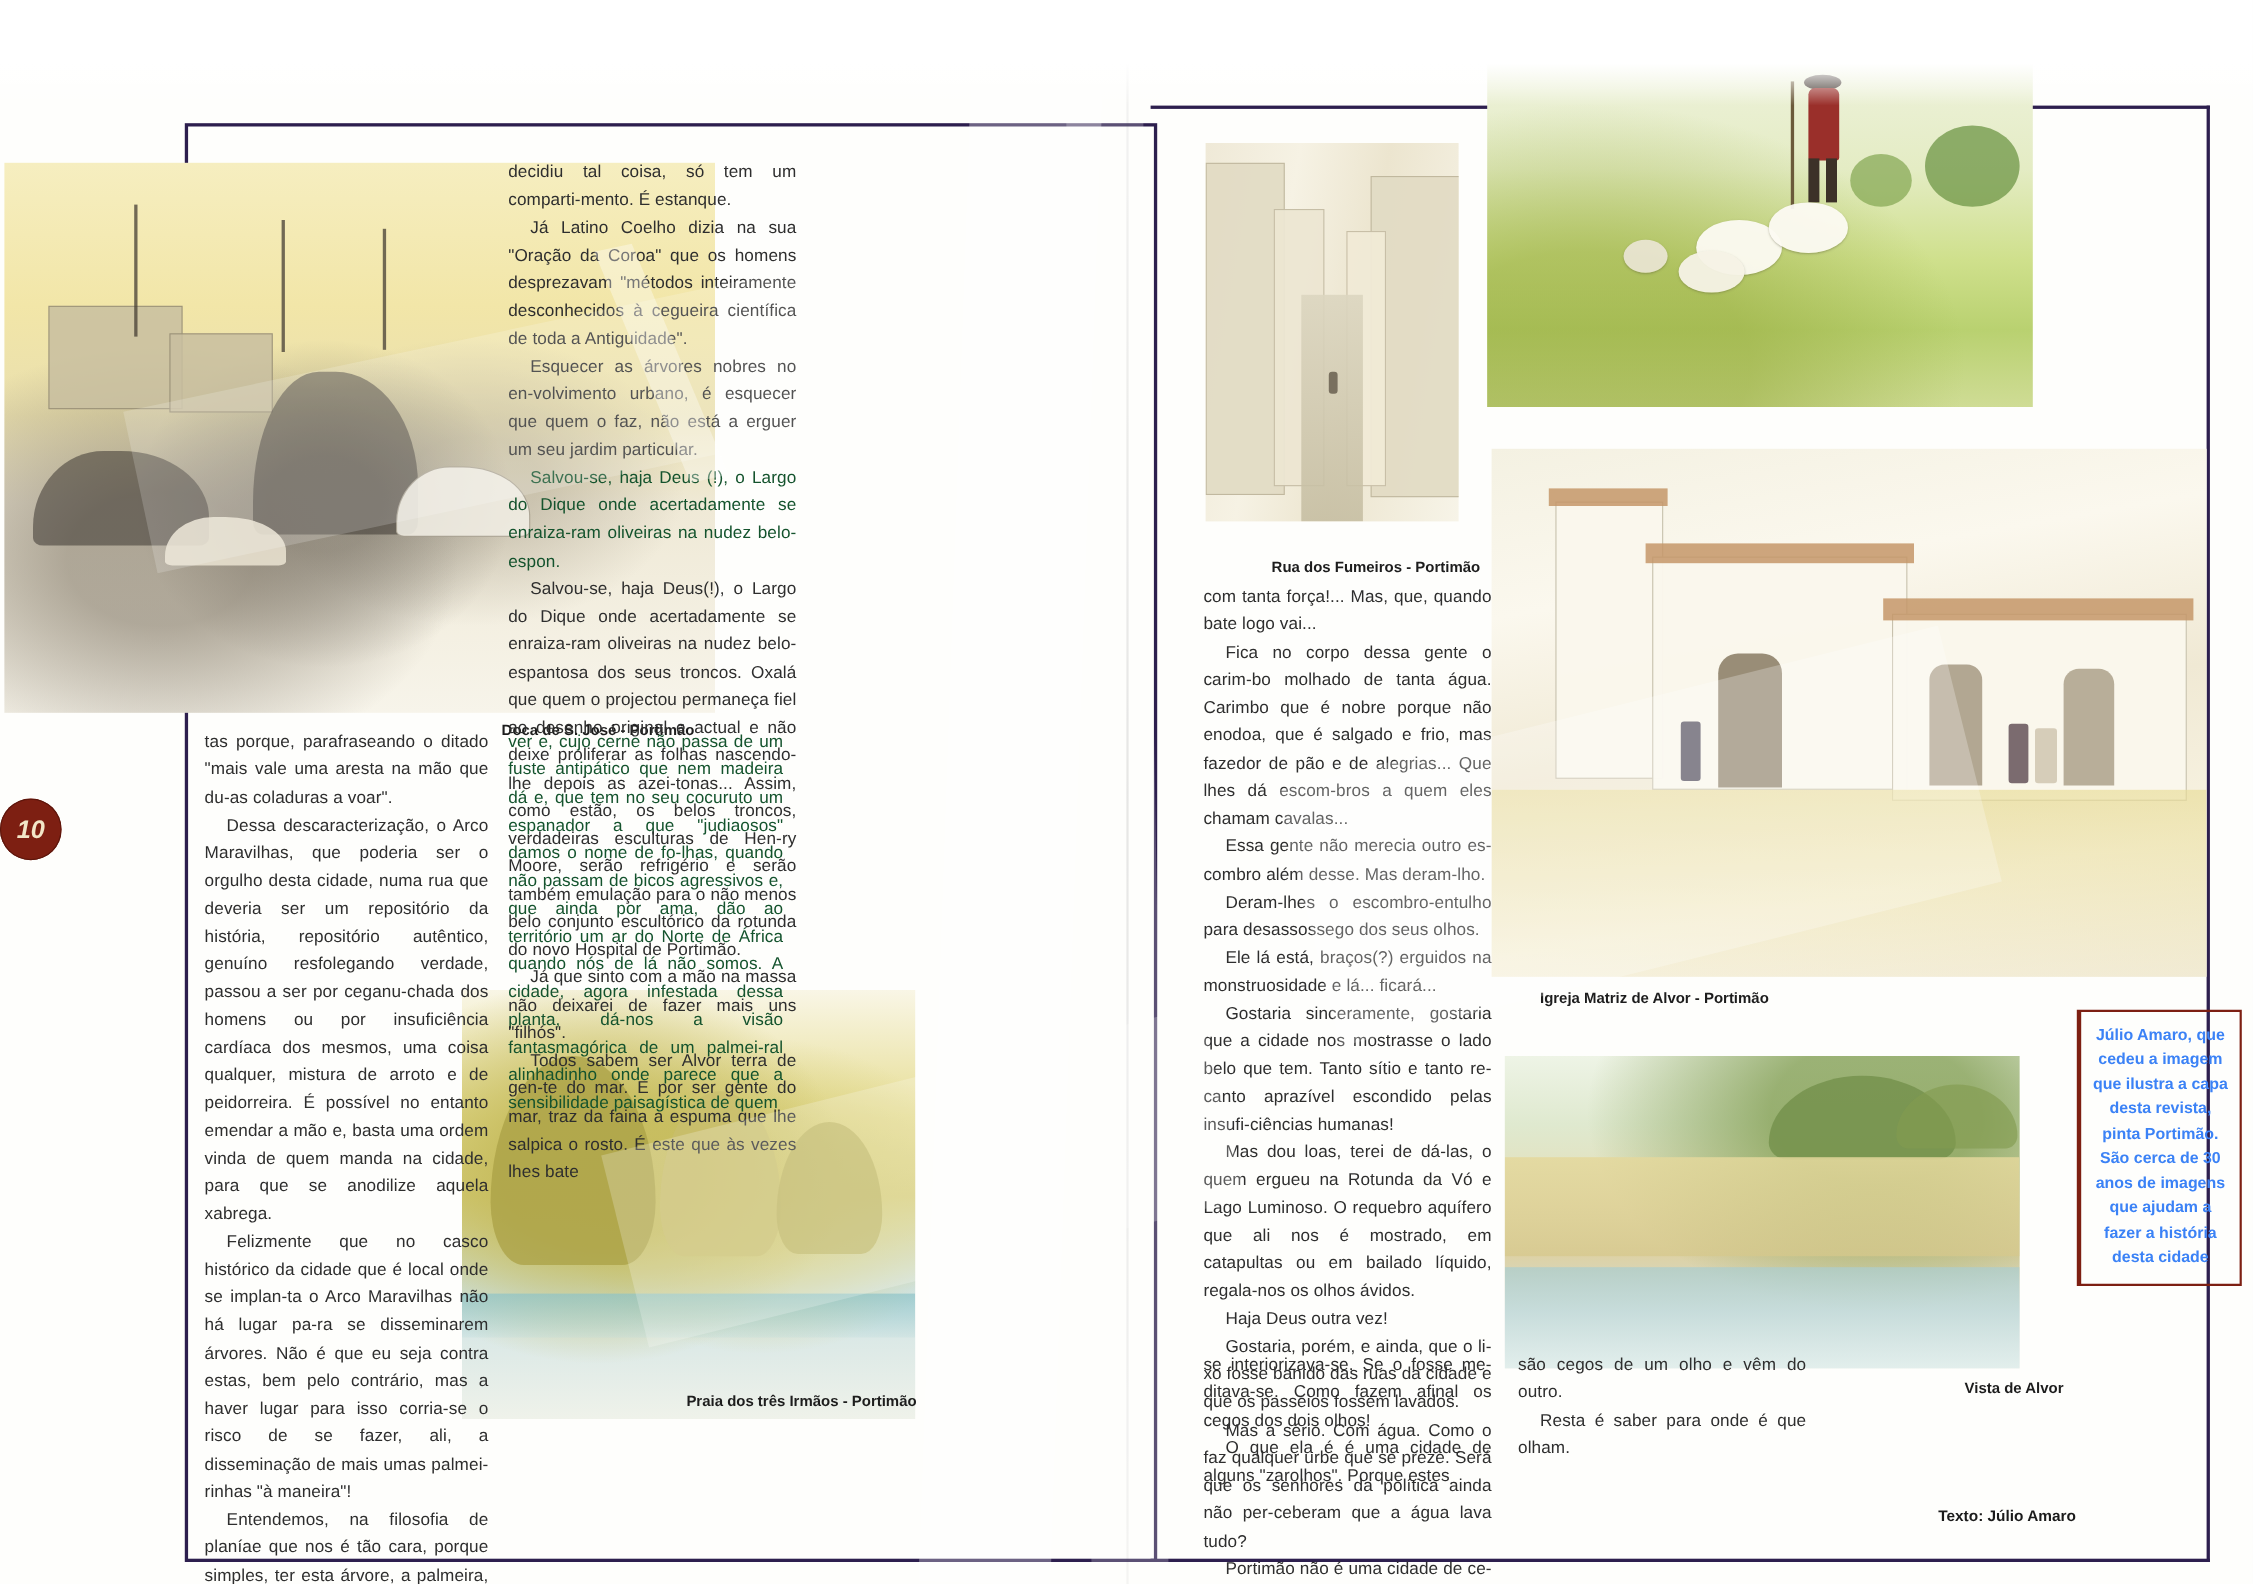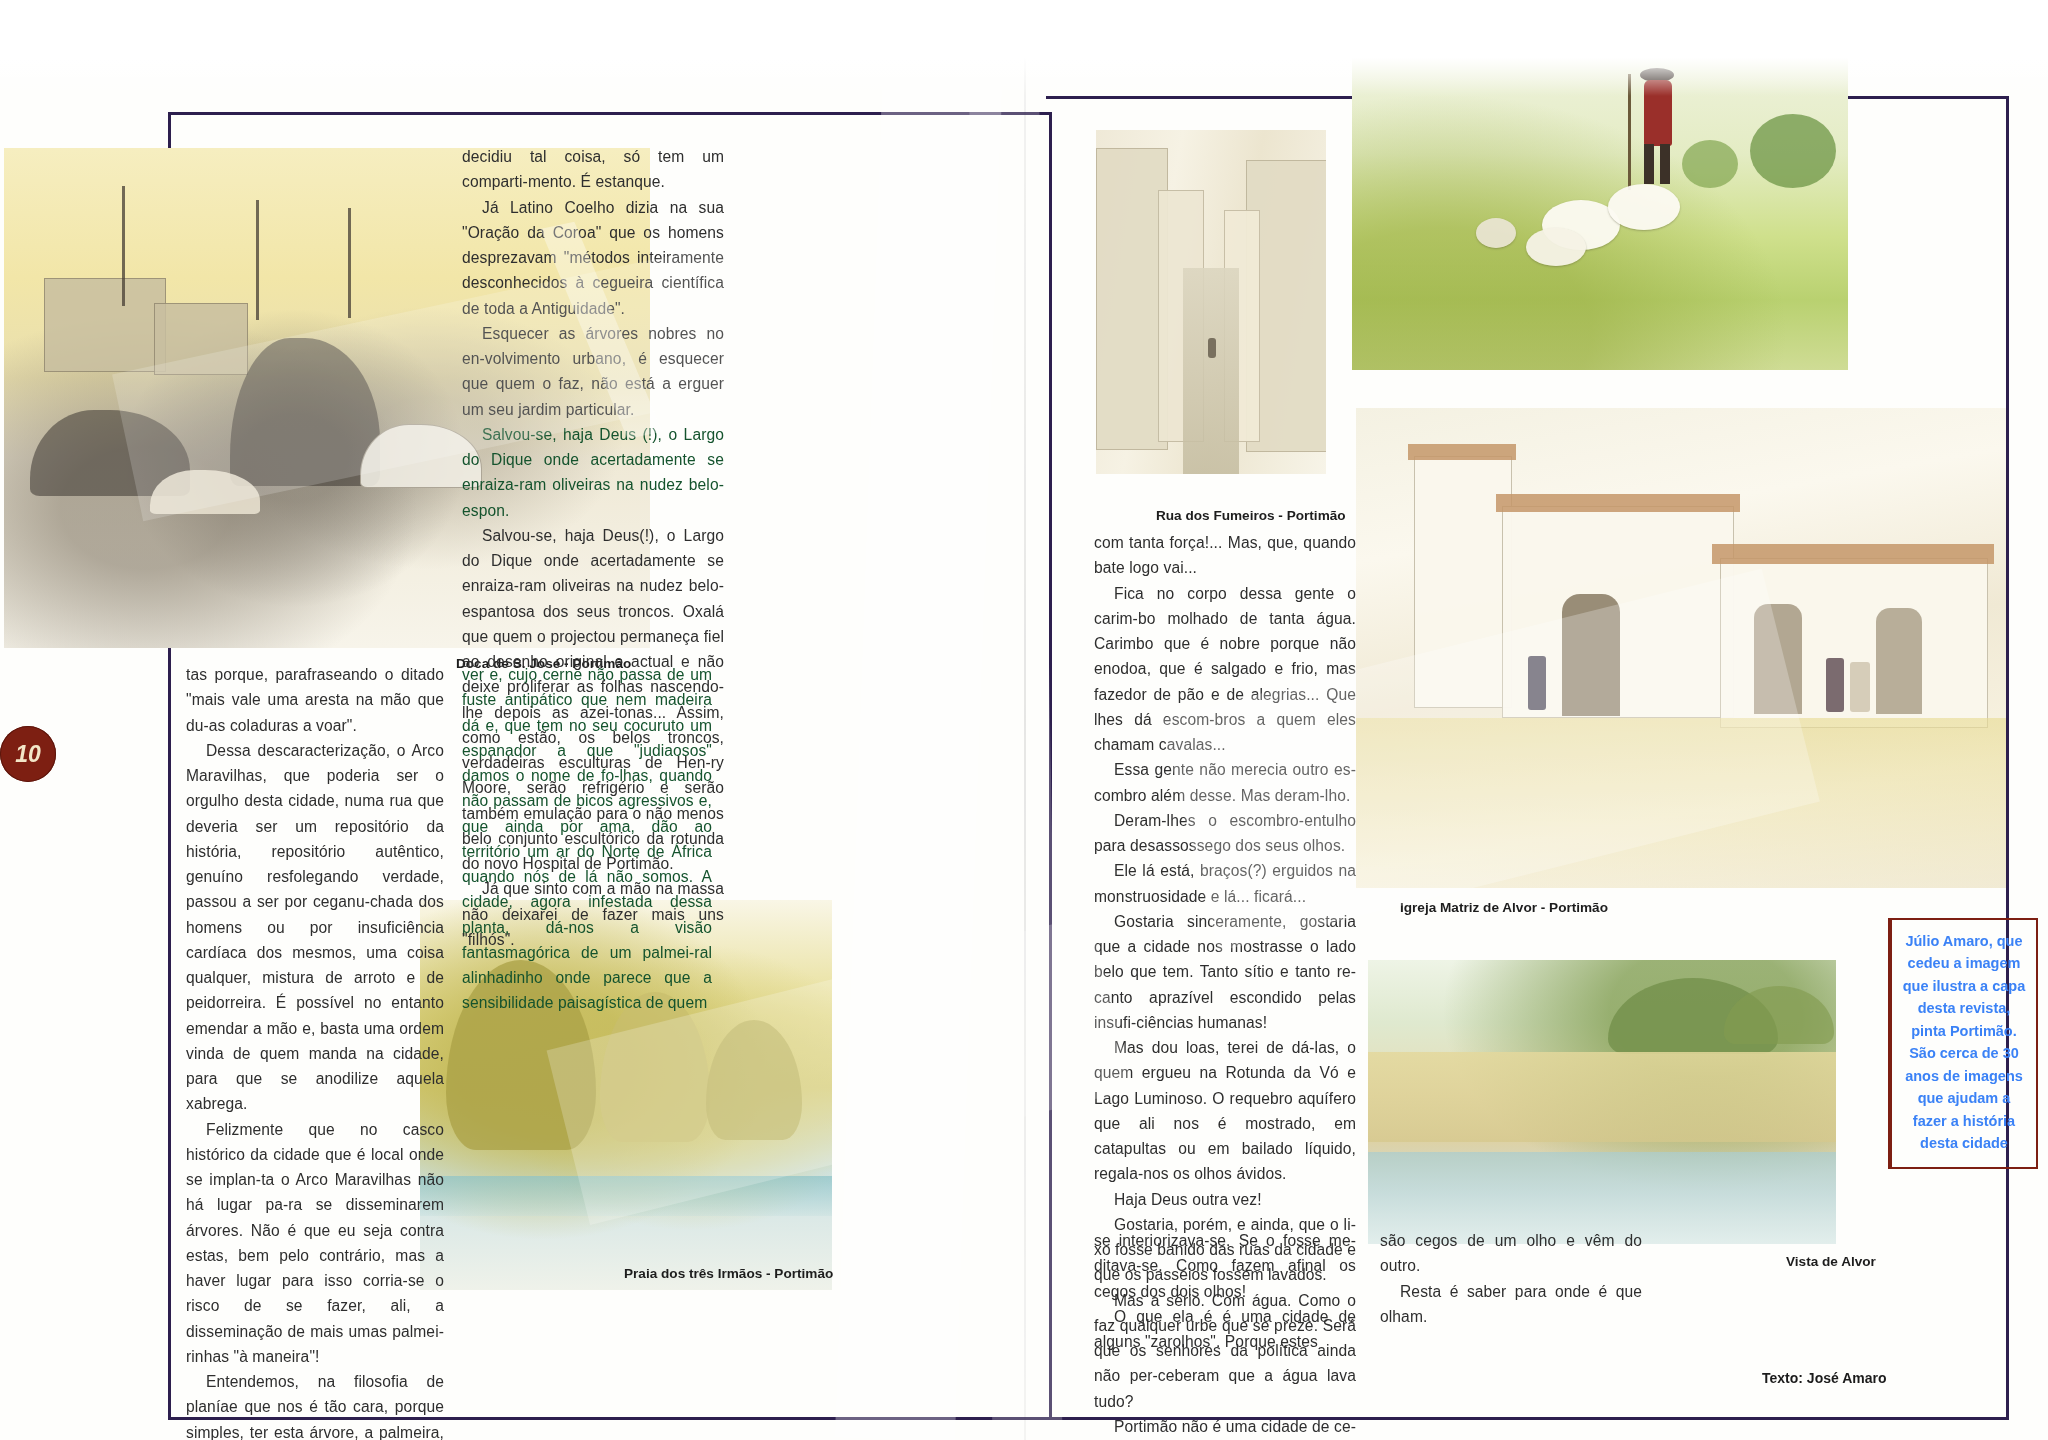--- a/index.html
+++ b/index.html
@@ -288,20 +288,21 @@
     <p class="noind faded">ver e, cujo cerne não passa de um fuste antipático que nem madeira dá e, que tem no seu cocuruto um espanador a que "judiaosos" damos o nome de fo-lhas, quando não passam de bicos agressivos e, que ainda por ama, dão ao território um ar do Norte de África quando nós de lá não somos. A cidade, agora infestada dessa planta, dá-nos a visão fantasmagórica de um palmei-ral alinhadinho onde parece que a sensibilidade paisagística de quem</p>
   </div>
 
   <div class="col" id="col-2b">
     <p class="noind">decidiu tal coisa, só tem um comparti-mento. É estanque.</p>
     <p>Já Latino Coelho dizia na sua "Oração da Coroa" que os homens desprezavam "métodos inteiramente desconhecidos à cegueira científica de toda a Antiguidade".</p>
     <p>Esquecer as árvores nobres no en-volvimento urbano, é esquecer que quem o faz, não está a erguer um seu jardim particular.</p>
     <p class="faded">Salvou-se, haja Deus (!), o Largo do Dique onde acertadamente se enraiza-ram oliveiras na nudez belo-espon.</p>
     <p>Salvou-se, haja Deus(!), o Largo do Dique onde acertadamente se enraiza-ram oliveiras na nudez belo-espantosa dos seus troncos. Oxalá que quem o projectou permaneça fiel ao desenho original e actual e não deixe proliferar as folhas nascendo-lhe depois as azei-tonas... Assim, como estão, os belos troncos, verdadeiras esculturas de Hen-ry Moore, serão refrigério e serão também emulação para o não menos belo conjunto escultórico da rotunda do novo Hospital de Portimão.</p>
     <p>Já que sinto com a mão na massa não deixarei de fazer mais uns "filhós".</p>
+    <p>Todos sabem ser Alvor terra de gen-te do mar. E por ser gente do mar, traz da faina a espuma que lhe salpica o rosto. É este que às vezes lhes bate</p>
   </div>
 
   <div class="col" id="col-4">
     <p class="noind">com tanta força!... Mas, que, quando bate logo vai...</p>
     <p>Fica no corpo dessa gente o carim-bo molhado de tanta água. Carimbo que é nobre porque não enodoa, que é salgado e frio, mas fazedor de pão e de alegrias... Que lhes dá escom-bros a quem eles chamam cavalas...</p>
     <p>Essa gente não merecia outro es-combro além desse. Mas deram-lho.</p>
     <p>Deram-lhes o escombro-entulho para desassossego dos seus olhos.</p>
     <p>Ele lá está, braços(?) erguidos na monstruosidade e lá... ficará...</p>
     <p>Gostaria sinceramente, gostaria que a cidade nos mostrasse o lado belo que tem. Tanto sítio e tanto re-canto aprazível escondido pelas insufi-ciências humanas!</p>
     <p>Mas dou loas, terei de dá-las, o quem ergueu na Rotunda da Vó e Lago Luminoso. O requebro aquífero que ali nos é mostrado, em catapultas ou em bailado líquido, regala-nos os olhos ávidos.</p>
@@ -316,21 +317,21 @@
     <p>O que ela é é uma cidade de alguns "zarolhos". Porque estes</p>
   </div>
 
   <div class="col" id="col-6">
     <p class="noind">são cegos de um olho e vêm do outro.</p>
     <p>Resta é saber para onde é que olham.</p>
   </div>
 
   <div class="sidenote">Júlio Amaro, que cedeu a imagem que ilustra a capa desta revista, pinta Portimão. São cerca de 30 anos de imagens que ajudam a fazer a história desta cidade</div>
 
-  <div class="credit">Texto: José Amaro</div>
+  <div class="credit">Texto: Júlio Amaro</div>
 
   <div class="scan-skew"></div>
   <div class="wm" style="left:860px;top:0px;width:120px;height:1440px;transform:rotate(2deg);"></div>
   <div class="wm" style="left:980px;top:0px;width:70px;height:1440px;transform:rotate(-1deg);background:rgba(255,255,255,.22);"></div>
   <div class="wm-txt" style="left:560px;top:160px;transform:rotate(-12deg);">\</div>
   <div class="wm" style="left:1180px;top:640px;width:620px;height:240px;transform:rotate(-14deg);background:rgba(255,255,255,.26);"></div>
   <div class="wm" style="left:560px;top:980px;width:560px;height:180px;transform:rotate(-14deg);background:rgba(255,255,255,.22);"></div>
   <div class="wm" style="left:120px;top:300px;width:700px;height:150px;transform:rotate(-12deg);background:rgba(255,255,255,.18);"></div>
 
 </div>

